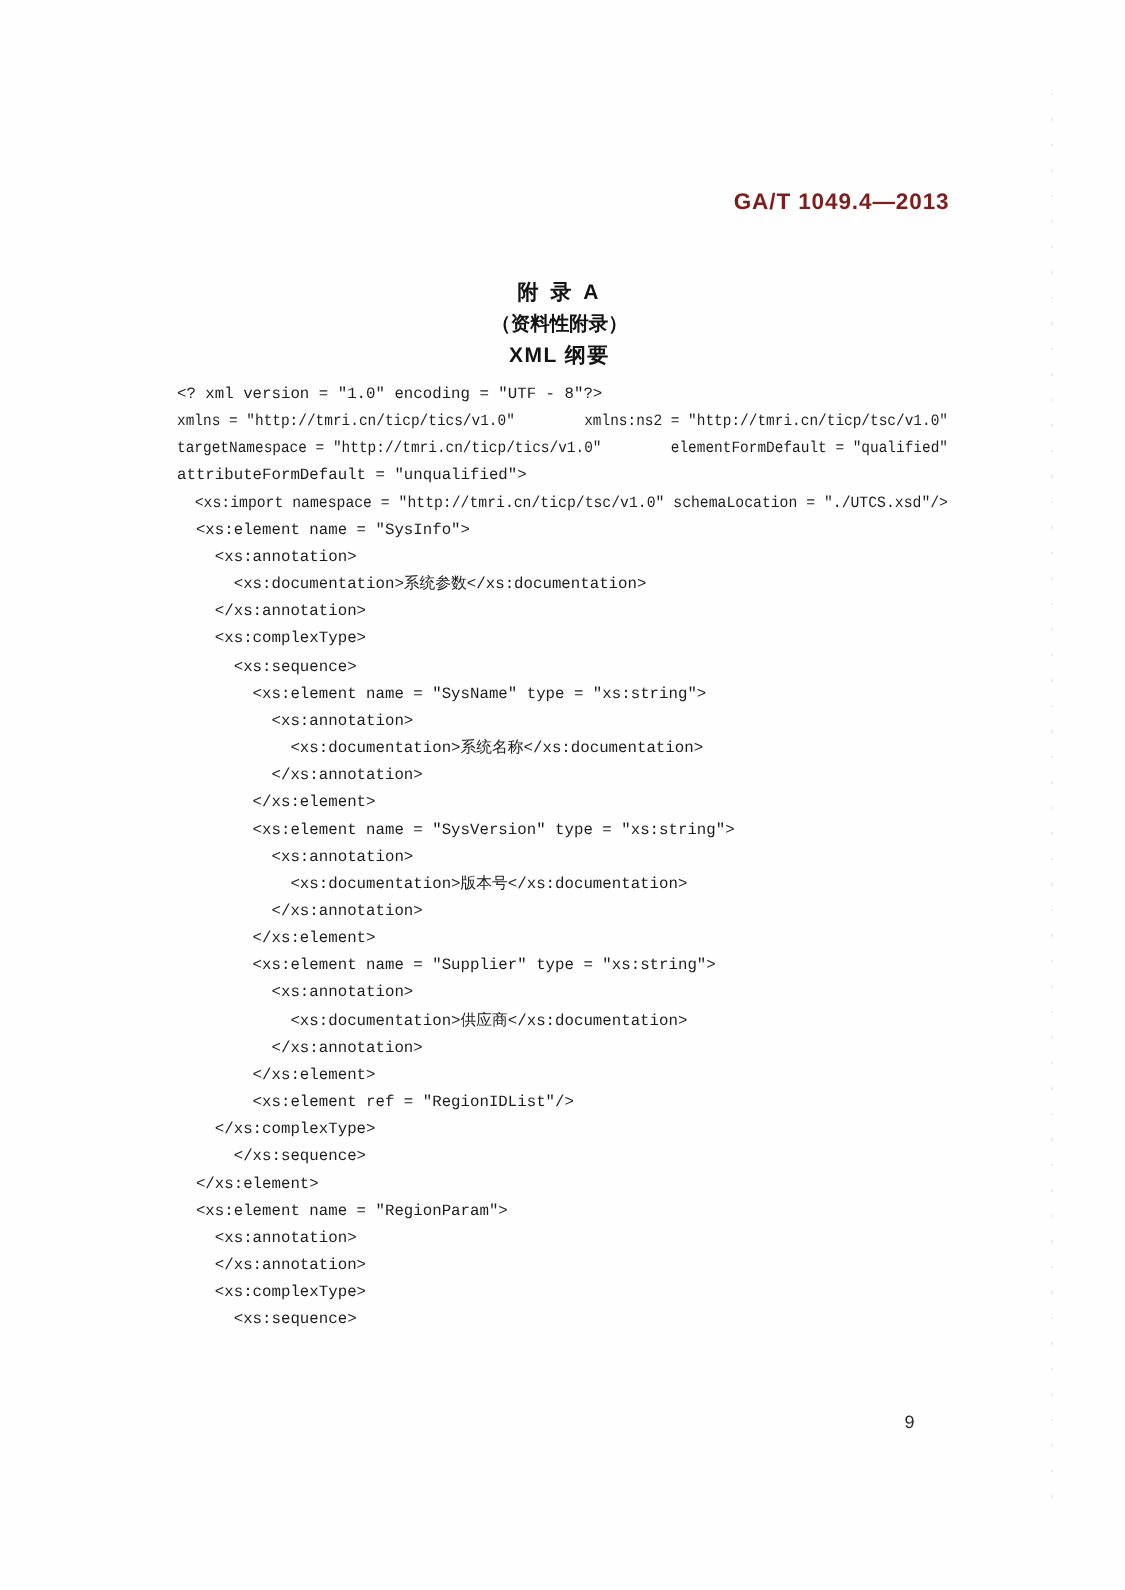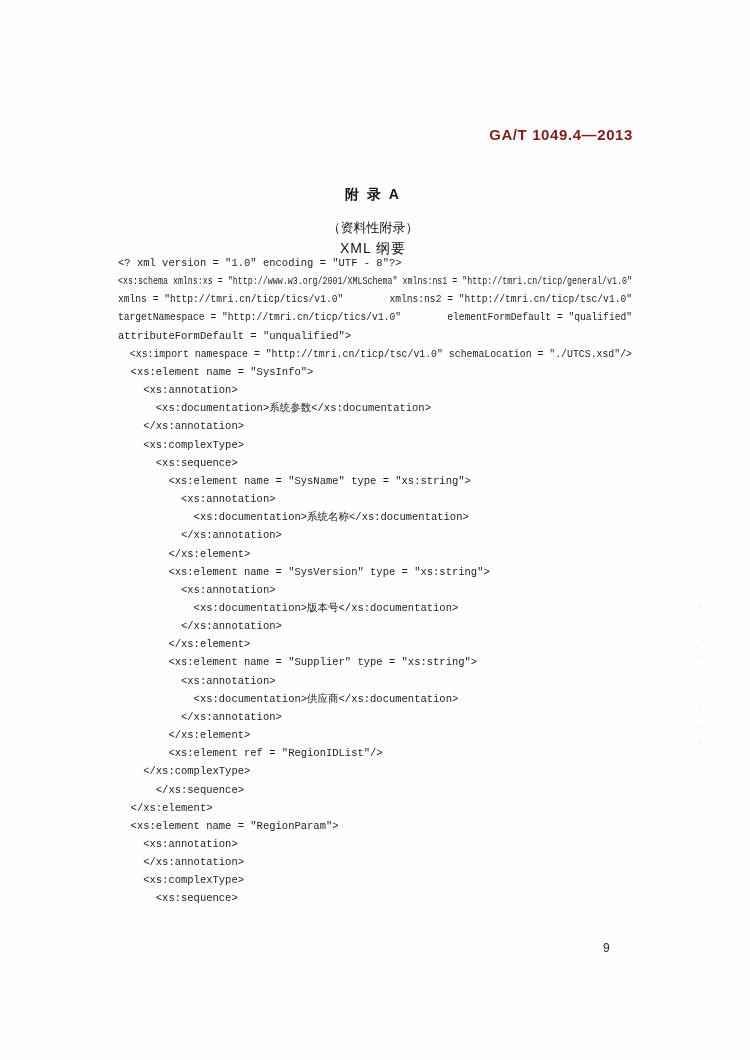--- a/index.html
+++ b/index.html
@@ -39,27 +39,26 @@
     color: #141414;
   }
   .titles .t1 {
     font-size: 14px;
     font-weight: bold;
     line-height: 21px;
     letter-spacing: 2px;
   }
   .titles .t2 {
     font-size: 13px;
-    font-weight: normal;
+    font-weight: bold;
     line-height: 21px;
-    margin-top: 12px;
   }
   .titles .t3 {
     font-size: 14px;
-    font-weight: normal;
+    font-weight: bold;
     line-height: 21px;
     letter-spacing: 1px;
   }
   
   .code {
     position: absolute;
     left: 118px;
     top: 254px;
     width: 514px;
     font-family: "Liberation Mono", "DejaVu Sans Mono", monospace;
@@ -111,21 +110,20 @@
   <div class="header-code">GA/T 1049.4—2013</div>
 
   <div class="titles">
     <div class="t1">附 录 A</div>
     <div class="t2">（资料性附录）</div>
     <div class="t3">XML 纲要</div>
   </div>
 
   <div class="code">
       <div class="code-line"><span class="code-text">&lt;? xml version = "1.0" encoding = "UTF - 8"?&gt;</span></div>
-      <div class="code-line"><span class="code-text" style="transform: scaleX(0.791969);">&lt;xs:schema xmlns:xs = "http://www.w3.org/2001/XMLSchema" xmlns:ns1 = "http://tmri.cn/ticp/general/v1.0"</span></div>
       <div class="code-line"><span class="code-text" style="transform: scaleX(0.916553);">xmlns = "http://tmri.cn/ticp/tics/v1.0"        xmlns:ns2 = "http://tmri.cn/ticp/tsc/v1.0"</span></div>
       <div class="code-line"><span class="code-text" style="transform: scaleX(0.916553);">targetNamespace = "http://tmri.cn/ticp/tics/v1.0"        elementFormDefault = "qualified"</span></div>
       <div class="code-line"><span class="code-text">attributeFormDefault = "unqualified"&gt;</span></div>
       <div class="code-line"><span class="code-text" style="transform: scaleX(0.937609);">  &lt;xs:import namespace = "http://tmri.cn/ticp/tsc/v1.0" schemaLocation = "./UTCS.xsd"/&gt;</span></div>
       <div class="code-line"><span class="code-text">  &lt;xs:element name = "SysInfo"&gt;</span></div>
       <div class="code-line"><span class="code-text">    &lt;xs:annotation&gt;</span></div>
       <div class="code-line"><span class="code-text">      &lt;xs:documentation&gt;系统参数&lt;/xs:documentation&gt;</span></div>
       <div class="code-line"><span class="code-text">    &lt;/xs:annotation&gt;</span></div>
       <div class="code-line"><span class="code-text">    &lt;xs:complexType&gt;</span></div>
       <div class="code-line"><span class="code-text">      &lt;xs:sequence&gt;</span></div>

